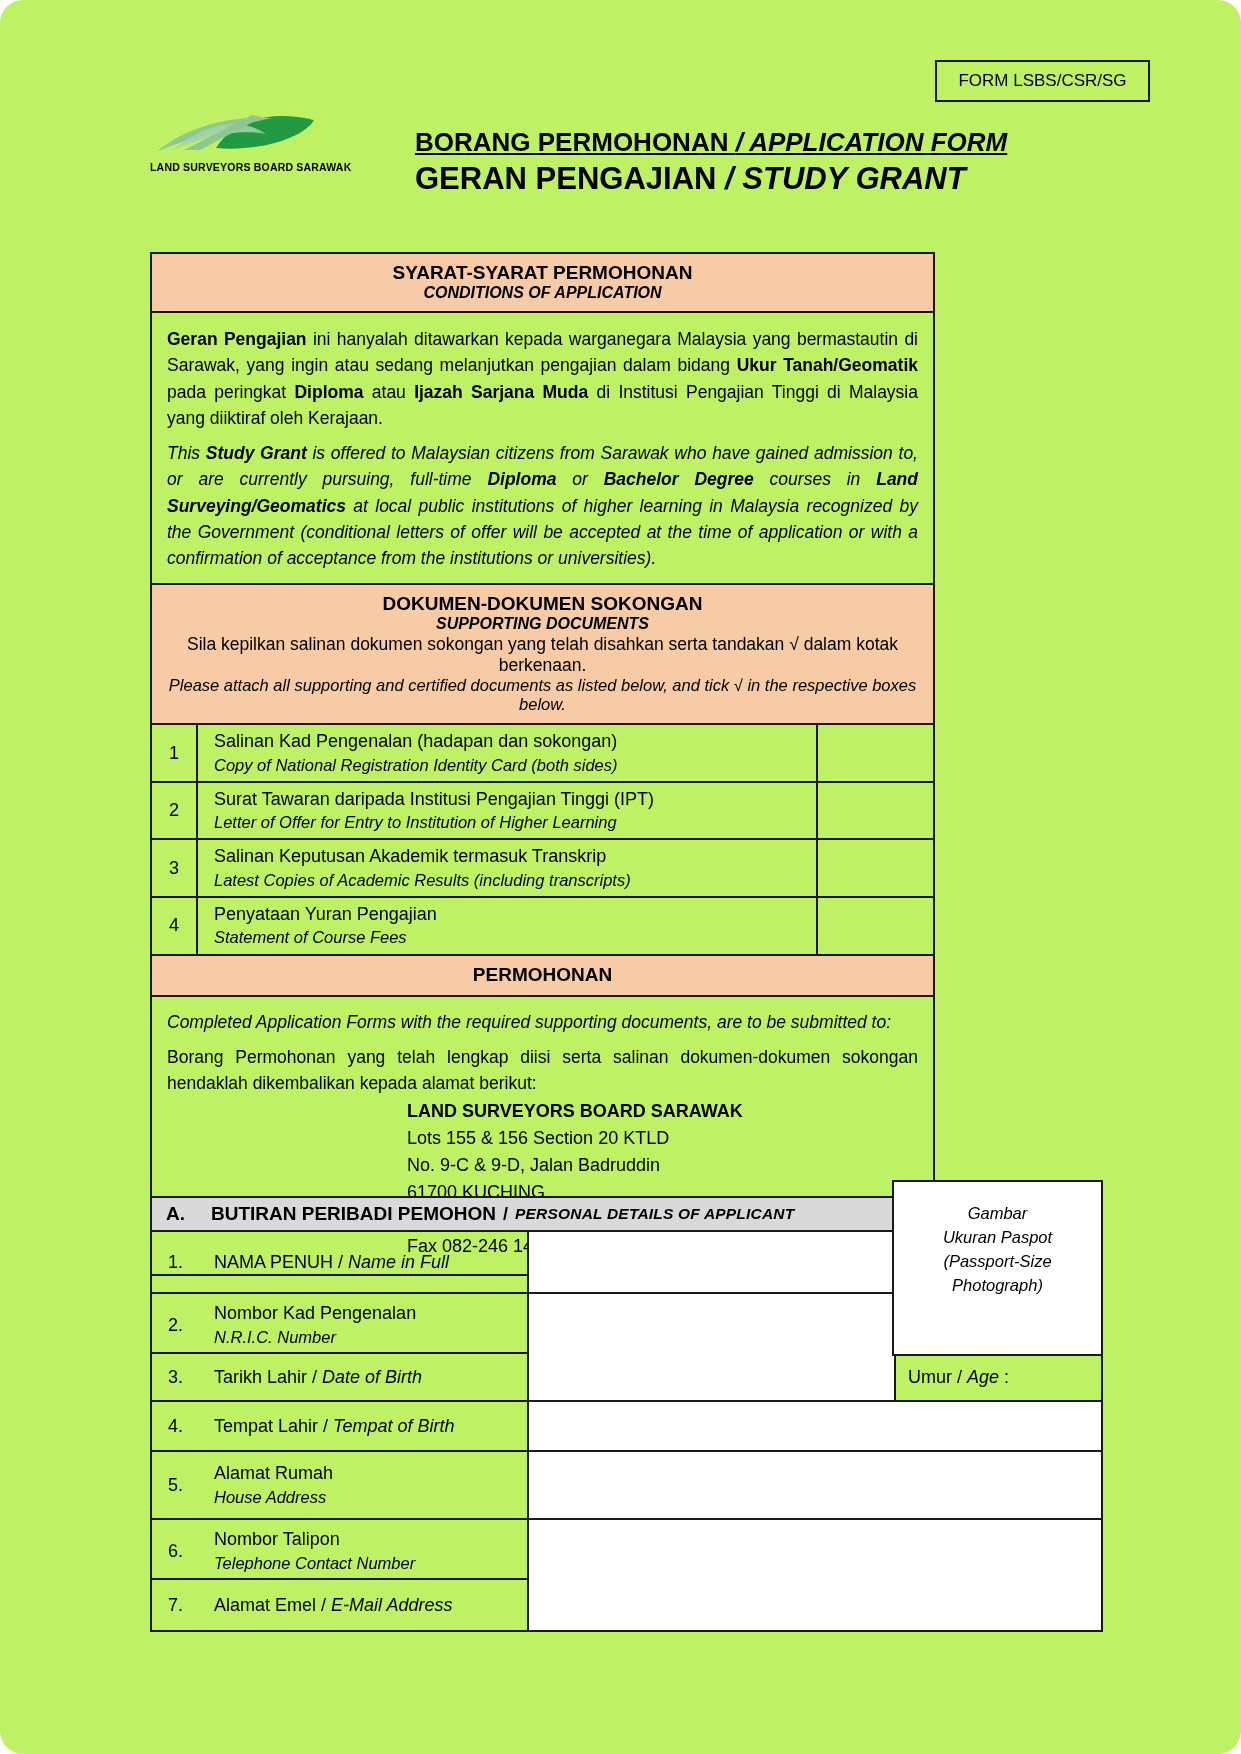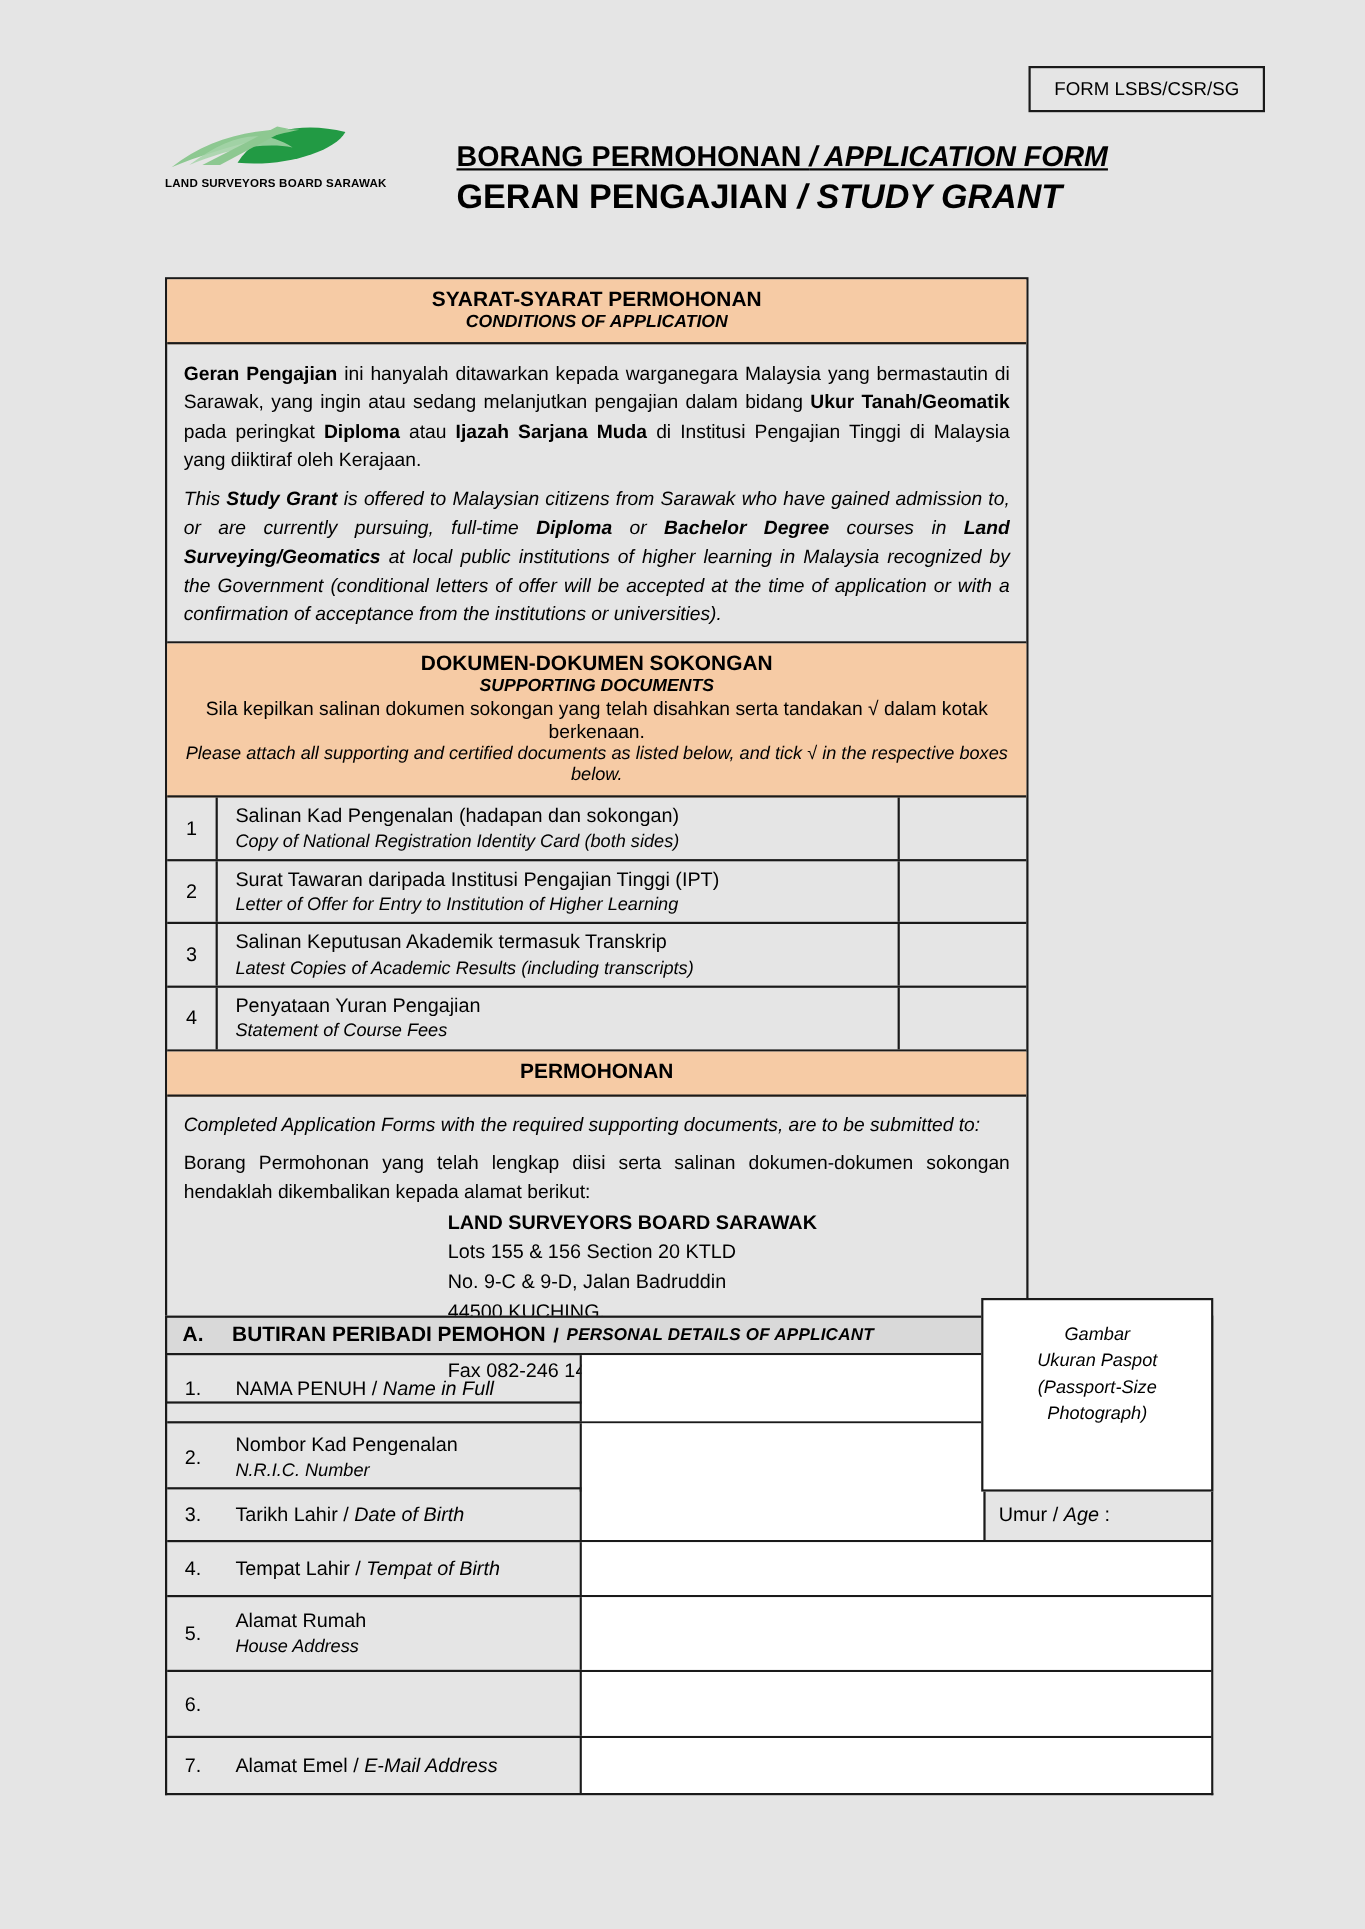--- a/index.html
+++ b/index.html
@@ -3,21 +3,21 @@
 <meta charset="utf-8">
 <style>
   :root{
     --accent:#F6CBA5;
     --grayhdr:#D9D9D9;
     --line:#1a1a1a;
   }
   *{box-sizing:border-box;margin:0;padding:0;}
   html,body{background:#fff;}
   body{font-family:"Liberation Sans",sans-serif;color:#000;}
-  .page{position:relative;width:1241px;height:1754px;background:#e5e5e5;overflow:hidden;}
+  .page{position:relative;width:1241px;height:1754px;background:#bef264;overflow:hidden;border-radius:23px;}
 
   
   .form-code{position:absolute;left:935px;top:60px;width:215px;height:42px;
     border:2px solid var(--line);display:flex;align-items:center;justify-content:center;
     font-size:17px;}
   .logo{position:absolute;left:150px;top:108px;width:178px;text-align:center;}
   .logo svg{display:block;width:170px;height:52px;margin:0 auto;}
   .logo-caption{font-size:10.5px;font-weight:bold;letter-spacing:.2px;white-space:nowrap;margin-top:1px;}
   .titles{position:absolute;left:415px;top:126px;line-height:1.28;}
   .title1{font-size:26px;text-decoration:underline;}
@@ -160,21 +160,21 @@
       <div class="h-title">PERMOHONAN</div>
     </div>
 
     <div class="apps-body">
       <p class="para"><span class="ri">Completed Application Forms with the required supporting documents, are to be submitted to:</span></p>
       <p class="para"><span>Borang Permohonan yang telah lengkap diisi serta salinan dokumen-dokumen sokongan hendaklah dikembalikan kepada alamat berikut:</span></p>
       <div class="addr-block">
         <div class="addr-line"><span class="rb">LAND SURVEYORS BOARD SARAWAK</span></div>
         <div class="addr-line"><span>Lots 155 &amp; 156 Section 20 KTLD</span></div>
         <div class="addr-line"><span>No. 9-C &amp; 9-D, Jalan Badruddin</span></div>
-        <div class="addr-line"><span class="ru">44500 KUCHING</span><span>.</span></div>
+        <div class="addr-line"><span class="ru">61700 KUCHING</span><span>.</span></div>
         <div class="addr-line"><span>Tel. 082-417 920, 417921, 416 921</span></div>
         <div class="addr-line"><span>Fax 082-246 149.</span></div>
       </div>
     </div>
   </div>
 
   <div class="section-a">
     <div class="sec-hdr">
       <span class="sec-label">A.</span>
       <span class="sec-title">BUTIRAN PERIBADI PEMOHON</span>
@@ -222,20 +222,21 @@
         <div class="a-label">
           <span class="a-no">5.</span>
           <span class="a-lbl"><span><span>Alamat Rumah</span></span><span class="line2"><span class="ri">House Address</span></span></span>
         </div>
         <div class="a-input"></div>
       </div>
 
       <div class="a-row h60">
         <div class="a-label">
           <span class="a-no">6.</span>
+          <span class="a-lbl"><span><span>Nombor Talipon</span></span><span class="line2"><span class="ri">Telephone Contact Number</span></span></span>
         </div>
         <div class="a-input"></div>
       </div>
 
       <div class="a-row h50">
         <div class="a-label">
           <span class="a-no">7.</span>
           <span class="a-lbl"><span>Alamat Emel / </span><span class="ri">E-Mail Address</span></span>
         </div>
         <div class="a-input"></div>

